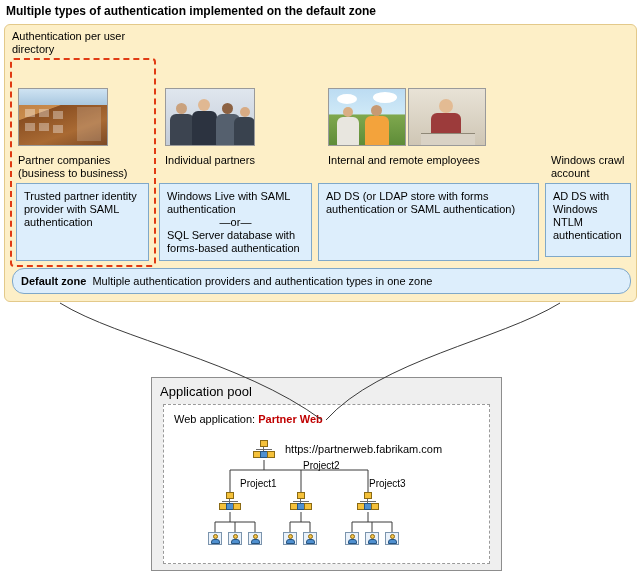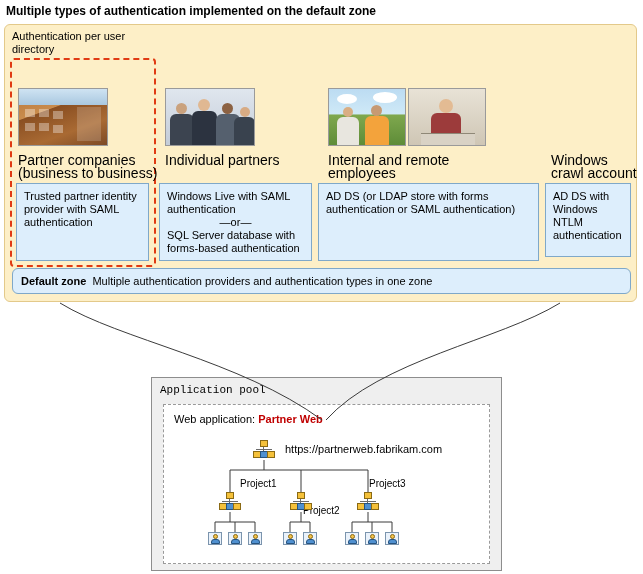--- a/index.html
+++ b/index.html
@@ -102,21 +102,21 @@
   }
   .person-head {
     position: absolute; border-radius: 50%;
   }
   .person-body {
     position: absolute; border-radius: 6px 6px 2px 2px;
   }
   
   .group-caption {
     position: absolute;
-    font-size: 14px;
+    font-size: 11px;
     line-height: 13px;
     color: #000;
   }
   #cap-partner-companies { left: 18px; top: 154px; width: 140px; }
   #cap-individual-partners { left: 165px; top: 154px; width: 150px; }
   #cap-employees { left: 328px; top: 154px; width: 160px; }
   #cap-search-crawl { left: 551px; top: 154px; width: 86px; }
 
   
   .auth-box {
@@ -138,21 +138,21 @@
   
   #default-zone-bar {
     position: absolute;
     left: 12px;
     top: 268px;
     width: 619px;
     height: 26px;
     background: #ddeefc;
     border: 1px solid #7fa8c9;
     box-sizing: border-box;
-    border-radius: 6px;
+    border-radius: 12px;
     font-size: 11px;
     color: #000;
     display: flex;
     align-items: center;
     padding-left: 8px;
   }
   #default-zone-bar b { font-weight: bold; }
   #default-zone-bar span.rest { margin-left: 6px; }
 
   
@@ -163,23 +163,22 @@
     width: 351px;
     height: 194px;
     background: #efefef;
     border: 1px solid #8d8d8d;
     box-sizing: border-box;
   }
   #app-pool-label {
     position: absolute;
     left: 160px;
     top: 384px;
-    font-size: 11px;
-    color: #000;
-    font-family: Liberation Mono, monospace;
+    font-size: 13px;
+    color: #000;
   }
   #web-app-box {
     position: absolute;
     left: 163px;
     top: 404px;
     width: 327px;
     height: 160px;
     background: #ffffff;
     border: 1px dashed #9a9a9a;
     box-sizing: border-box;
@@ -335,21 +334,21 @@
     <div class="bar"></div>
       <div class="stem"></div>
     <div class="top-block"></div>
       <div class="bl"></div>
       <div class="bm"></div>
       <div class="br"></div>
   </div>
   <div id="web-url">https://partnerweb.fabrikam.com</div>
 
   <div class="proj-label" style="left:240px;top:478px;">Project1</div>
-  <div class="proj-label" style="left:303px;top:505px;">Project2</div>
+  <div class="proj-label" style="left:303px;top:460px;">Project2</div>
   <div class="proj-label" style="left:369px;top:478px;">Project3</div>
 
   <div class="site-icon" style="left:219px;top:492px;">
     <div class="bar"></div>
       <div class="stem"></div>
     <div class="top-block"></div>
       <div class="bl"></div>
       <div class="bm"></div>
       <div class="br"></div>
   </div>

